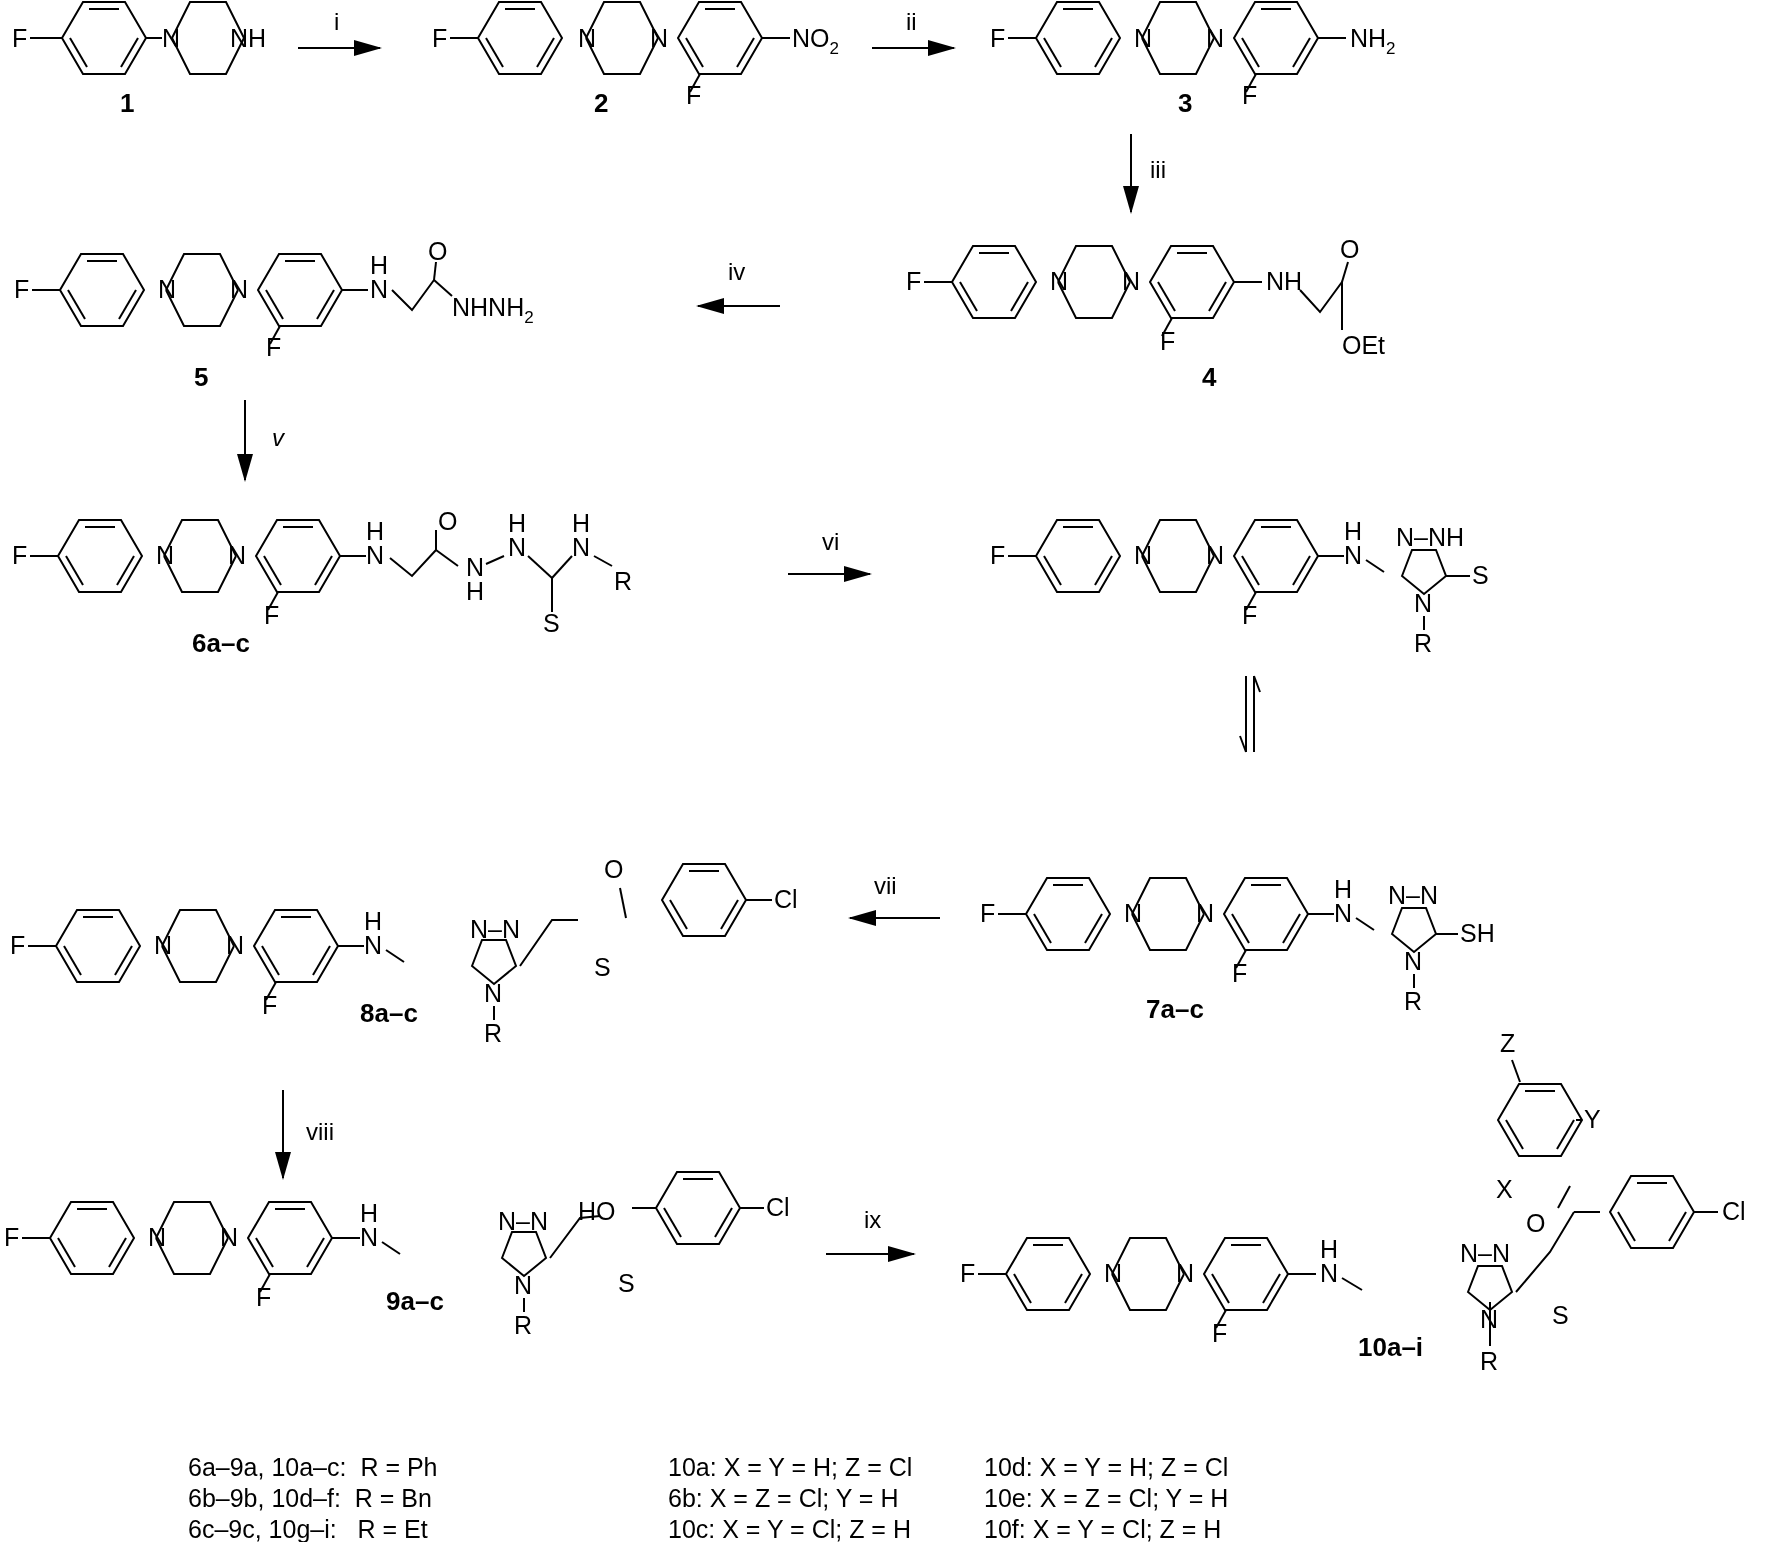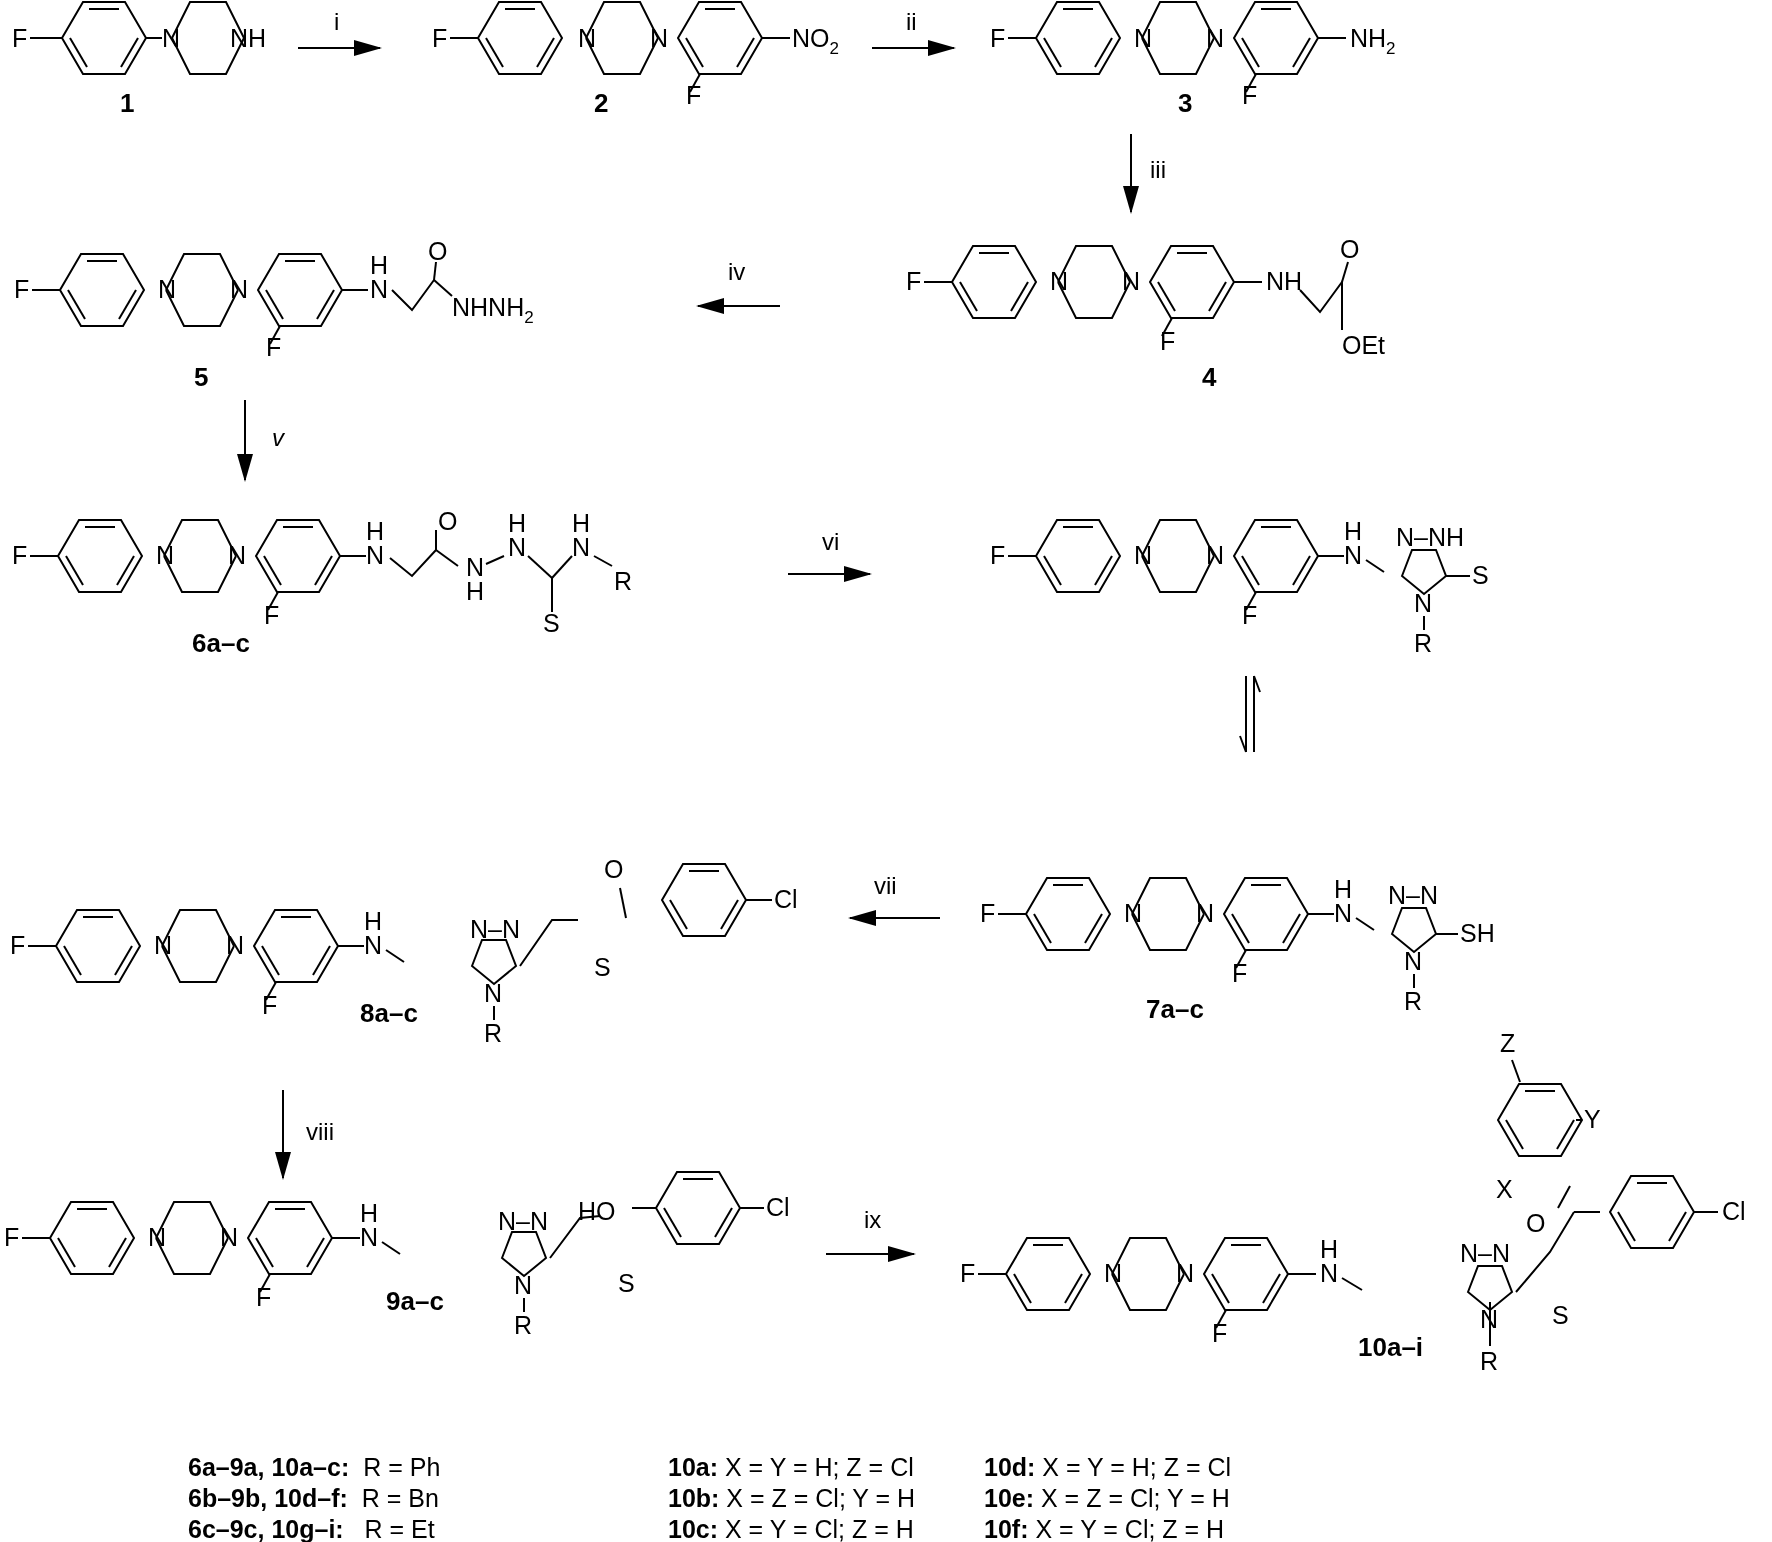--- a/index.html
+++ b/index.html
@@ -3,21 +3,21 @@
 <meta charset="utf-8">
 <style>
   html,body{margin:0;padding:0;background:#fff;}
   body{width:1772px;height:1542px;position:relative;overflow:hidden;font-family:"Liberation Sans",sans-serif;color:#000;}
   svg#scheme{position:absolute;left:0;top:0;}
   svg text{font-family:"Liberation Sans",sans-serif;fill:#000;}
   .atom{font-size:25px;}
   .cmpd{font-size:26px;font-weight:bold;}
   .reag{font-size:24px;}
   .legend{position:absolute;font-size:25px;line-height:31px;white-space:nowrap;}
-  .legend b{font-weight:bold;}
+  .legend b{font-weight:normal;}
   .legend .row{display:block;}
 </style>
 </head>
 <body>
 
 <svg id="scheme" width="1772" height="1542" viewBox="0 0 1772 1542" xmlns="http://www.w3.org/2000/svg">
   <defs>
     <marker id="ah" markerWidth="14" markerHeight="10" refX="13" refY="5" orient="auto">
       <path d="M0,1 L14,5 L0,9 Z" fill="#000"></path>
     </marker>
@@ -321,21 +321,21 @@
 </svg>
 
 <div class="legend" style="left:188px;top:1452px;">
   <span class="row"><b>6a–9a, 10a–c:</b>&nbsp;&nbsp;<span>R = Ph</span></span>
   <span class="row"><b>6b–9b, 10d–f:</b>&nbsp;&nbsp;<span>R = Bn</span></span>
   <span class="row"><b>6c–9c, 10g–i:</b>&nbsp;&nbsp;&nbsp;<span>R = Et</span></span>
 </div>
 
 <div class="legend" style="left:668px;top:1452px;">
   <span class="row"><b>10a:</b> <span>X = Y = H; Z = Cl</span></span>
-  <span class="row"><b>10b:</b> <span>X = Z = Cl; Y = H</span></span>
+  <span class="row"><b>6b:</b> <span>X = Z = Cl; Y = H</span></span>
   <span class="row"><b>10c:</b> <span>X = Y = Cl; Z = H</span></span>
 </div>
 
 <div class="legend" style="left:984px;top:1452px;">
   <span class="row"><b>10d:</b> <span>X = Y = H; Z = Cl</span></span>
   <span class="row"><b>10e:</b> <span>X = Z = Cl; Y = H</span></span>
   <span class="row"><b>10f:</b> <span>X = Y = Cl; Z = H</span></span>
 </div>
 
 </body></html>

